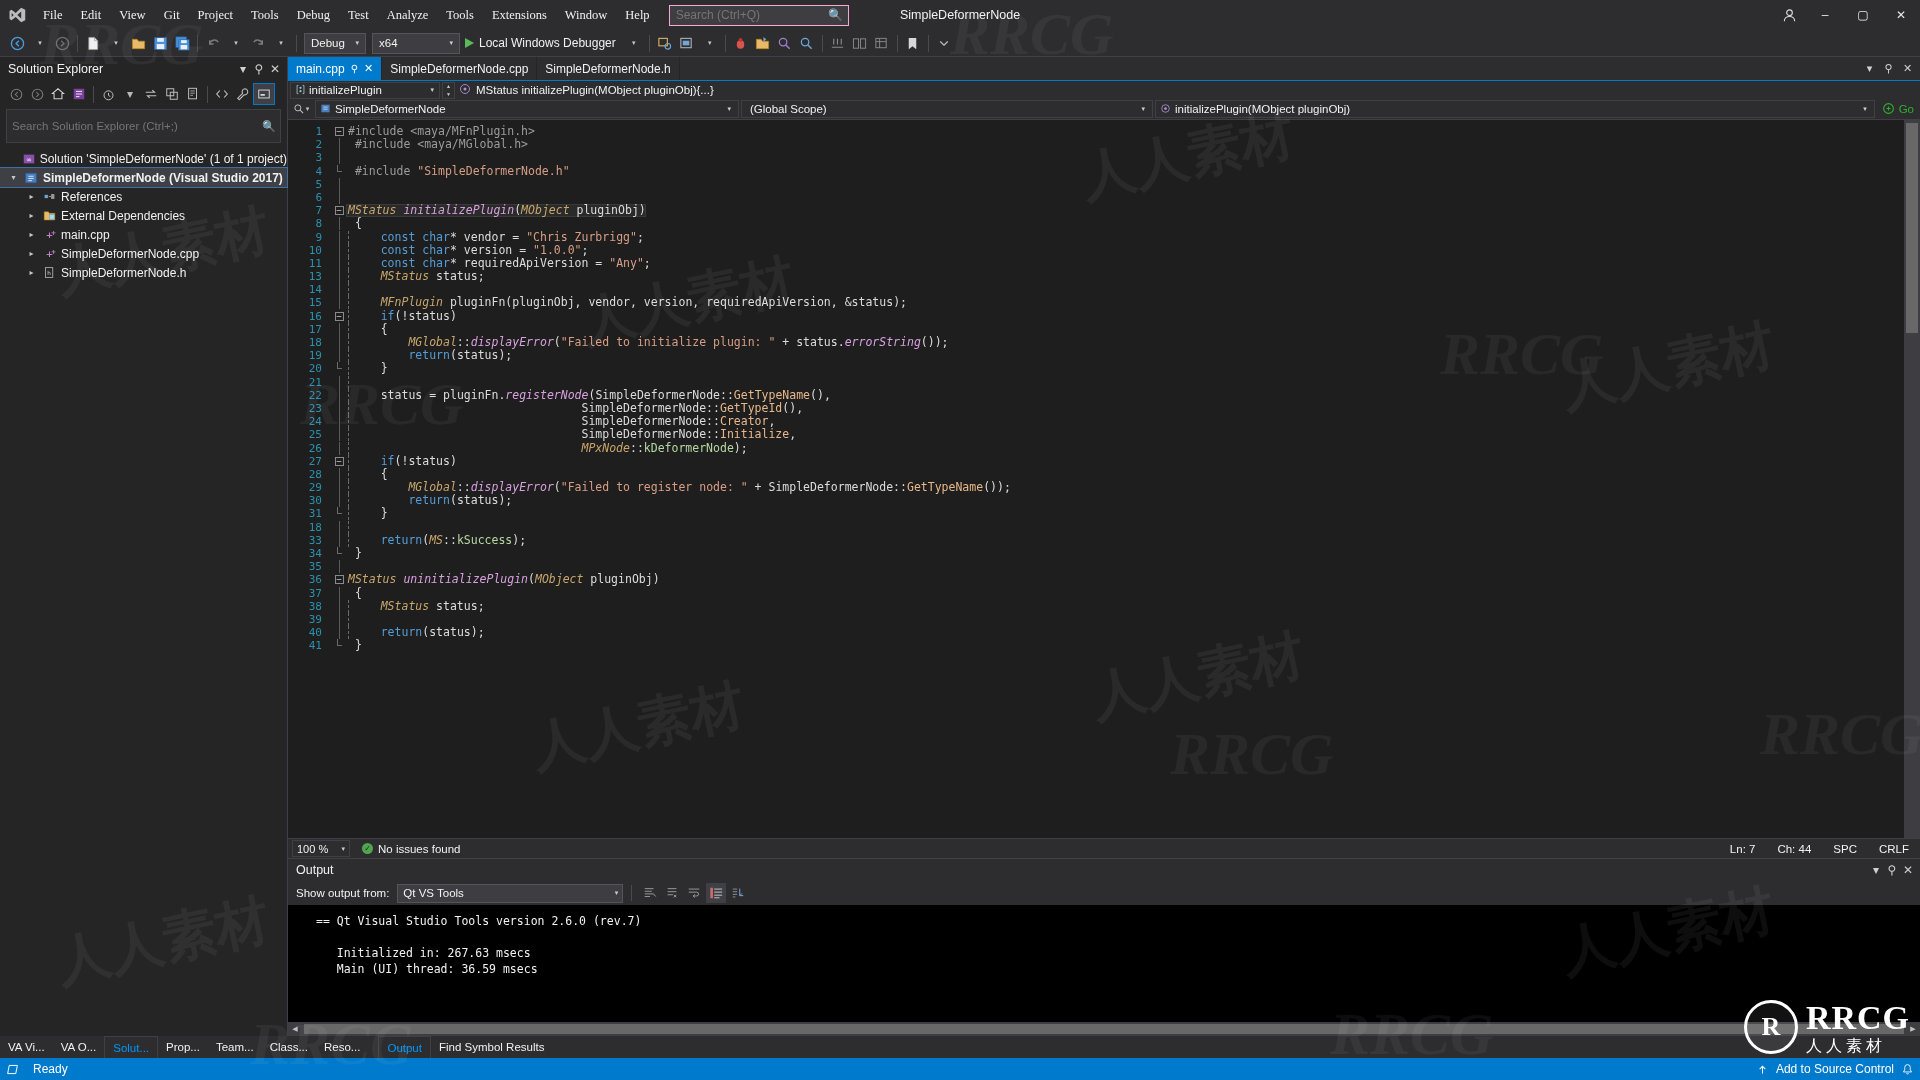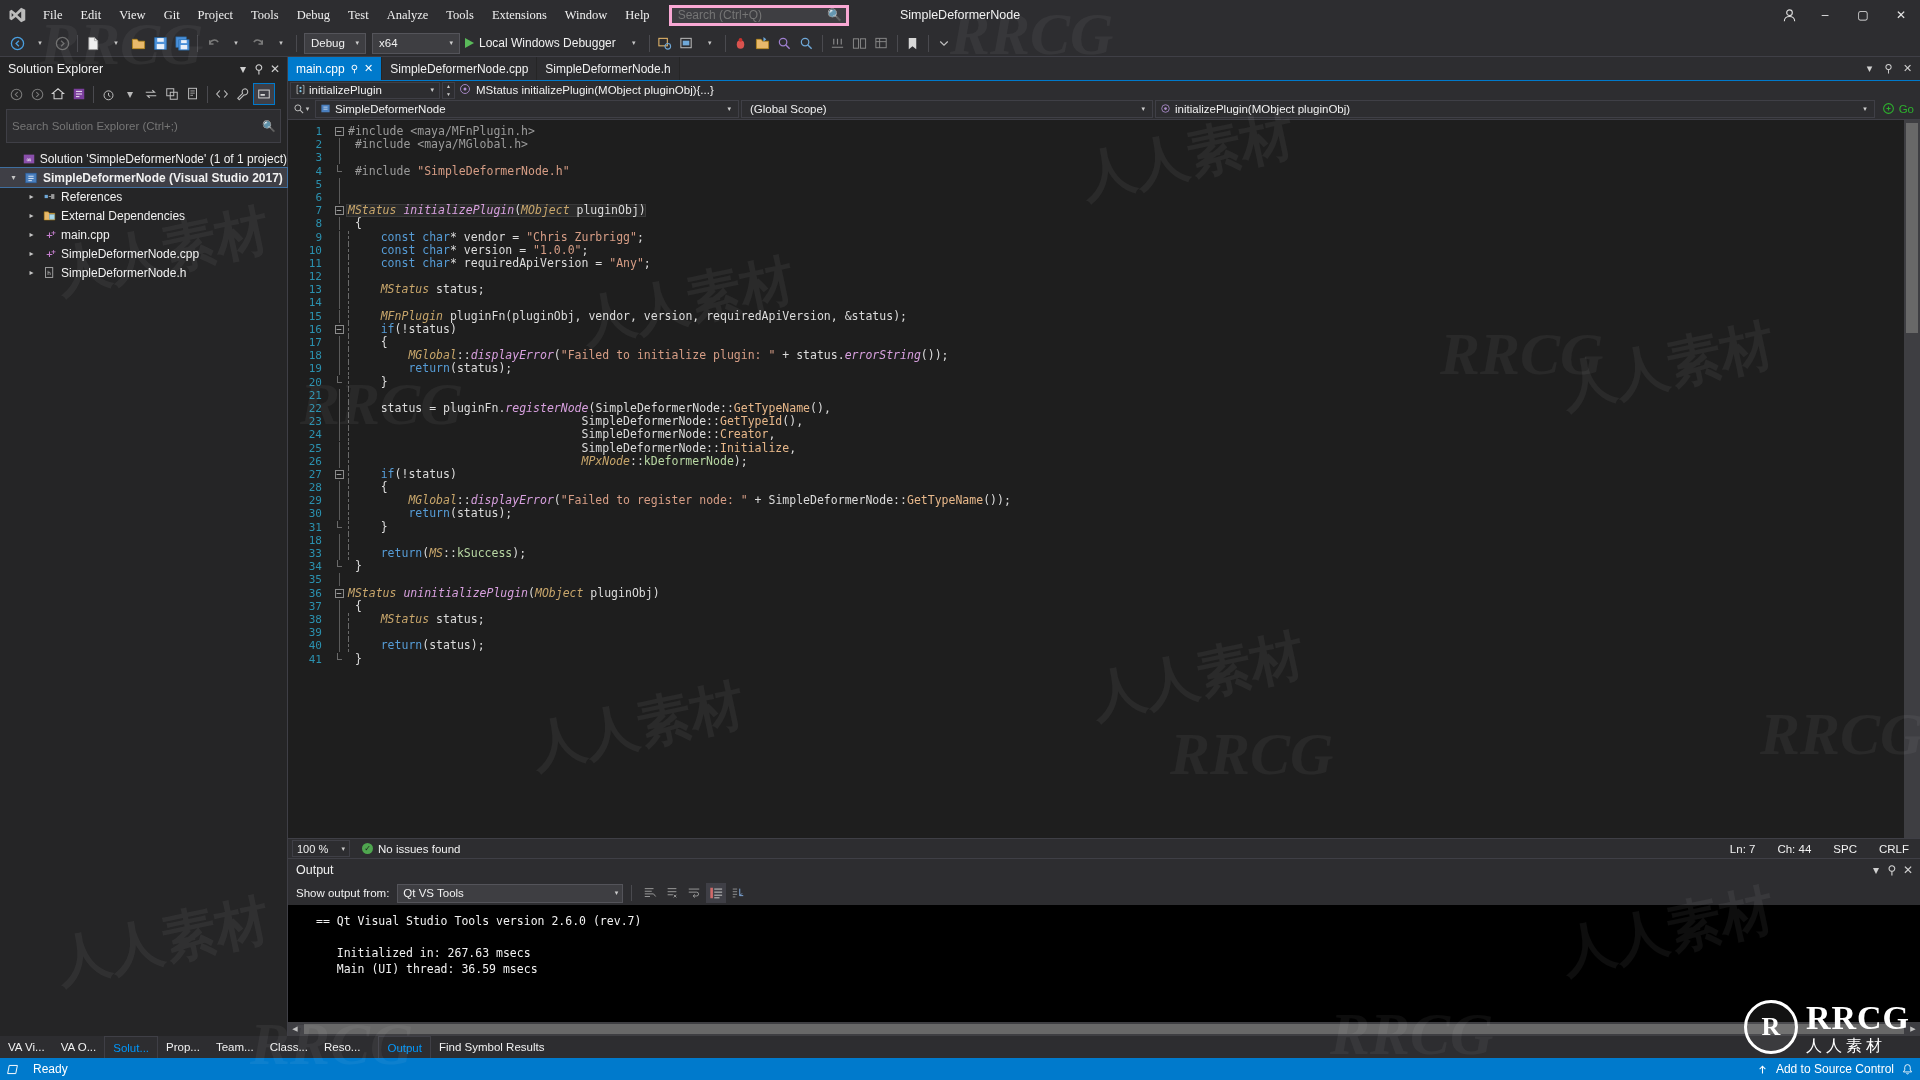--- a/index.html
+++ b/index.html
@@ -19,21 +19,21 @@
   }
   .vs-logo { width: 34px; height: 30px; display:flex; align-items:center; justify-content:center; }
   .vs-logo svg { width: 20px; height: 18px; }
   .menu { display: flex; align-items: flex-start; height: 30px; font-family: Liberation Serif, serif; }
   .menu-item {
     padding: 0 9px; font-size: 12.5px; color: #f1f1f1; line-height: 30px;
     height: 30px; cursor: default; white-space: nowrap;
   }
   .search-box {
     margin-left: 10px; width: 180px; height: 21px; background: #3e3e42;
-    border: 3px solid #f9a8d4; display: flex; align-items: center;
+    border: 1px solid #f9a8d4; display: flex; align-items: center;
     padding: 0 4px 0 6px; position: relative;
   }
   .search-box input {
     background: transparent; border: none; outline: none; color: #a0a0a0;
     font-size: 12px; width: 150px; font-family: "Liberation Sans", sans-serif;
   }
   .search-box .mag { margin-left: auto; color: #c0c0c0; font-size: 12px; }
   .title-center {
     position: absolute; left: 0; right: 0; text-align: center; font-size: 12.5px;
     color: #f1f1f1; pointer-events: none;
@@ -677,21 +677,20 @@
             <div class="cline"><span class="lnum">2</span><span class="fold"><span style="display:inline-block;border-left:1px solid #5a5a5a;height:13px;position:relative;top:2px"></span></span><span class="ctext"><span class="t-pp"> #include &lt;maya/MGlobal.h&gt;</span></span></div>
             <div class="cline"><span class="lnum">3</span><span class="fold"><span style="display:inline-block;border-left:1px solid #5a5a5a;height:13px;position:relative;top:2px"></span></span><span class="ctext"><span class="t-op"></span></span></div>
             <div class="cline"><span class="lnum">4</span><span class="fold"><span style="display:inline-block;border-left:1px solid #6a6a6a;border-bottom:1px solid #6a6a6a;width:5px;height:7px;position:relative;top:-2px"></span></span><span class="ctext"><span class="t-pp"> #include </span><span class="t-str">"SimpleDeformerNode.h"</span></span></div>
             <div class="cline"><span class="lnum">5</span><span class="fold"><span style="display:inline-block;border-left:1px solid #5a5a5a;height:13px;position:relative;top:2px"></span></span><span class="ctext"><span class="t-op"></span></span></div>
             <div class="cline"><span class="lnum">6</span><span class="fold"><span style="display:inline-block;border-left:1px solid #5a5a5a;height:13px;position:relative;top:2px"></span></span><span class="ctext"><span class="t-op"></span></span></div>
             <div class="cline hl"><span class="lnum">7</span><span class="fold"><span class="box">−</span></span><span class="ctext"><span class="t-type">MStatus </span><span class="t-fni">initializePlugin</span><span class="t-op">(</span><span class="t-type">MObject</span><span class="t-id"> pluginObj</span><span class="t-op">)</span></span></div>
             <div class="cline"><span class="lnum">8</span><span class="fold"><span style="display:inline-block;border-left:1px solid #5a5a5a;height:13px;position:relative;top:2px"></span></span><span class="ctext"><span class="t-op"> {</span></span></div>
             <div class="cline"><span class="lnum">9</span><span class="fold"><span style="display:inline-block;border-left:1px solid #5a5a5a;height:13px;position:relative;top:2px"></span></span><span class="ctext"><span style="display: inline-block; border-left: 1px dashed rgb(106, 106, 106); height: 13px; vertical-align: -3px; margin-right: 4px;"></span><span class="t-kw">    const char</span><span class="t-op">* </span><span class="t-id">vendor</span><span class="t-op"> = </span><span class="t-str">"Chris Zurbrigg"</span><span class="t-op">;</span></span></div>
             <div class="cline"><span class="lnum">10</span><span class="fold"><span style="display:inline-block;border-left:1px solid #5a5a5a;height:13px;position:relative;top:2px"></span></span><span class="ctext"><span style="display: inline-block; border-left: 1px dashed rgb(106, 106, 106); height: 13px; vertical-align: -3px; margin-right: 4px;"></span><span class="t-kw">    const char</span><span class="t-op">* </span><span class="t-id">version</span><span class="t-op"> = </span><span class="t-str">"1.0.0"</span><span class="t-op">;</span></span></div>
             <div class="cline"><span class="lnum">11</span><span class="fold"><span style="display:inline-block;border-left:1px solid #5a5a5a;height:13px;position:relative;top:2px"></span></span><span class="ctext"><span style="display: inline-block; border-left: 1px dashed rgb(106, 106, 106); height: 13px; vertical-align: -3px; margin-right: 4px;"></span><span class="t-kw">    const char</span><span class="t-op">* </span><span class="t-id">requiredApiVersion</span><span class="t-op"> = </span><span class="t-str">"Any"</span><span class="t-op">;</span></span></div>
-            <div class="cline"><span class="lnum">12</span><span class="fold"><span style="display:inline-block;border-left:1px solid #5a5a5a;height:13px;position:relative;top:2px"></span></span><span class="ctext"><span style="display: inline-block; border-left: 1px dashed rgb(106, 106, 106); height: 13px; vertical-align: -3px; margin-right: 4px;"></span><span class="t-op"></span></span></div>
             <div class="cline"><span class="lnum">13</span><span class="fold"><span style="display:inline-block;border-left:1px solid #5a5a5a;height:13px;position:relative;top:2px"></span></span><span class="ctext"><span style="display: inline-block; border-left: 1px dashed rgb(106, 106, 106); height: 13px; vertical-align: -3px; margin-right: 4px;"></span><span class="t-type">    MStatus</span><span class="t-id"> status</span><span class="t-op">;</span></span></div>
             <div class="cline"><span class="lnum">14</span><span class="fold"><span style="display:inline-block;border-left:1px solid #5a5a5a;height:13px;position:relative;top:2px"></span></span><span class="ctext"><span style="display: inline-block; border-left: 1px dashed rgb(106, 106, 106); height: 13px; vertical-align: -3px; margin-right: 4px;"></span><span class="t-op"></span></span></div>
             <div class="cline"><span class="lnum">15</span><span class="fold"><span style="display:inline-block;border-left:1px solid #5a5a5a;height:13px;position:relative;top:2px"></span></span><span class="ctext"><span style="display: inline-block; border-left: 1px dashed rgb(106, 106, 106); height: 13px; vertical-align: -3px; margin-right: 4px;"></span><span class="t-type">    MFnPlugin</span><span class="t-id"> pluginFn</span><span class="t-op">(</span><span class="t-id">pluginObj</span><span class="t-op">, </span><span class="t-id">vendor</span><span class="t-op">, </span><span class="t-id">version</span><span class="t-op">, </span><span class="t-id">requiredApiVersion</span><span class="t-op">, &amp;</span><span class="t-id">status</span><span class="t-op">);</span></span></div>
             <div class="cline"><span class="lnum">16</span><span class="fold"><span class="box">−</span></span><span class="ctext"><span style="display: inline-block; border-left: 1px dashed rgb(106, 106, 106); height: 13px; vertical-align: -3px; margin-right: 4px;"></span><span class="t-kw">    if</span><span class="t-op">(!</span><span class="t-id">status</span><span class="t-op">)</span></span></div>
             <div class="cline"><span class="lnum">17</span><span class="fold"><span style="display:inline-block;border-left:1px solid #5a5a5a;height:13px;position:relative;top:2px"></span></span><span class="ctext"><span style="display: inline-block; border-left: 1px dashed rgb(106, 106, 106); height: 13px; vertical-align: -3px; margin-right: 4px;"></span><span class="t-op">    {</span></span></div>
             <div class="cline"><span class="lnum">18</span><span class="fold"><span style="display:inline-block;border-left:1px solid #5a5a5a;height:13px;position:relative;top:2px"></span></span><span class="ctext"><span style="display: inline-block; border-left: 1px dashed rgb(106, 106, 106); height: 13px; vertical-align: -3px; margin-right: 4px;"></span><span class="t-type">        MGlobal</span><span class="t-op">::</span><span class="t-fni">displayError</span><span class="t-op">(</span><span class="t-str">"Failed to initialize plugin: "</span><span class="t-op"> + </span><span class="t-id">status.</span><span class="t-fni">errorString</span><span class="t-op">());</span></span></div>
             <div class="cline"><span class="lnum">19</span><span class="fold"><span style="display:inline-block;border-left:1px solid #5a5a5a;height:13px;position:relative;top:2px"></span></span><span class="ctext"><span style="display: inline-block; border-left: 1px dashed rgb(106, 106, 106); height: 13px; vertical-align: -3px; margin-right: 4px;"></span><span class="t-kw">        return</span><span class="t-op">(</span><span class="t-id">status</span><span class="t-op">);</span></span></div>
             <div class="cline"><span class="lnum">20</span><span class="fold"><span style="display:inline-block;border-left:1px solid #6a6a6a;border-bottom:1px solid #6a6a6a;width:5px;height:7px;position:relative;top:-2px"></span></span><span class="ctext"><span style="display: inline-block; border-left: 1px dashed rgb(106, 106, 106); height: 13px; vertical-align: -3px; margin-right: 4px;"></span><span class="t-op">    }</span></span></div>
             <div class="cline"><span class="lnum">21</span><span class="fold"><span style="display:inline-block;border-left:1px solid #5a5a5a;height:13px;position:relative;top:2px"></span></span><span class="ctext"><span style="display: inline-block; border-left: 1px dashed rgb(106, 106, 106); height: 13px; vertical-align: -3px; margin-right: 4px;"></span><span class="t-op"></span></span></div>
             <div class="cline"><span class="lnum">22</span><span class="fold"><span style="display:inline-block;border-left:1px solid #5a5a5a;height:13px;position:relative;top:2px"></span></span><span class="ctext"><span style="display: inline-block; border-left: 1px dashed rgb(106, 106, 106); height: 13px; vertical-align: -3px; margin-right: 4px;"></span><span class="t-id">    status</span><span class="t-op"> = </span><span class="t-id">pluginFn.</span><span class="t-fni">registerNode</span><span class="t-op">(</span><span class="t-id">SimpleDeformerNode</span><span class="t-op">::</span><span class="t-cls">GetTypeName</span><span class="t-op">(),</span></span></div>

